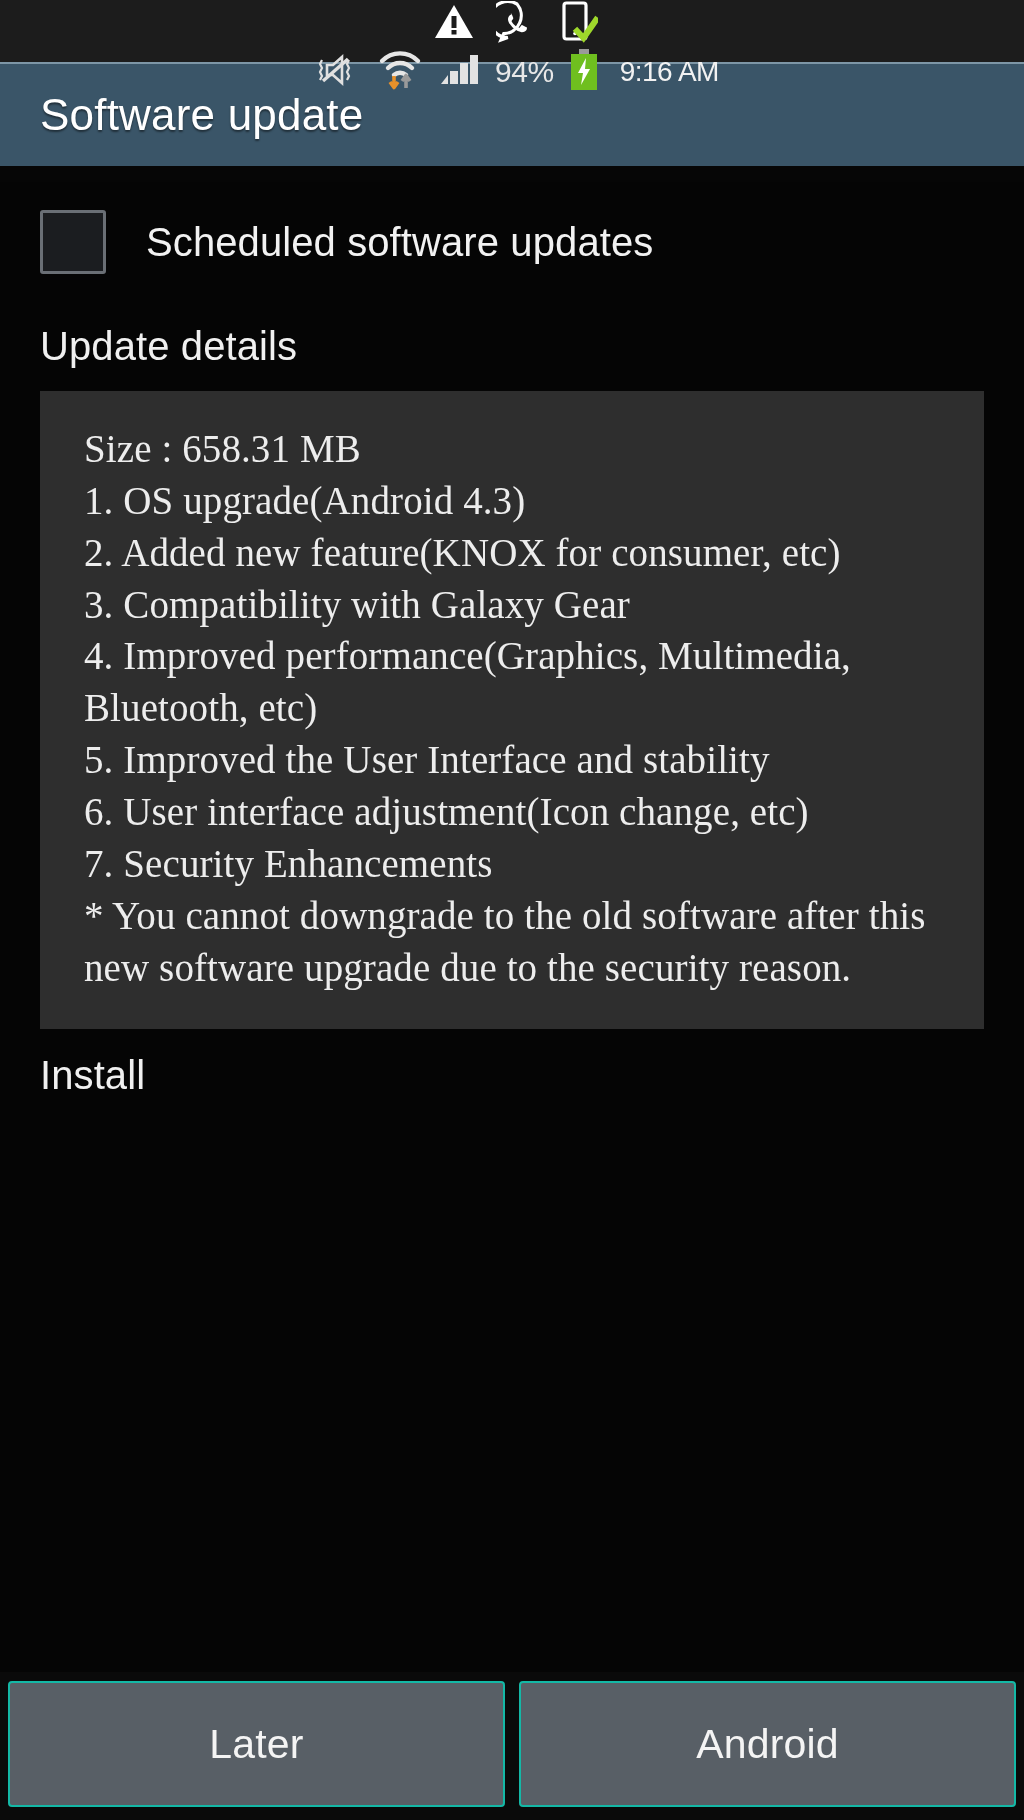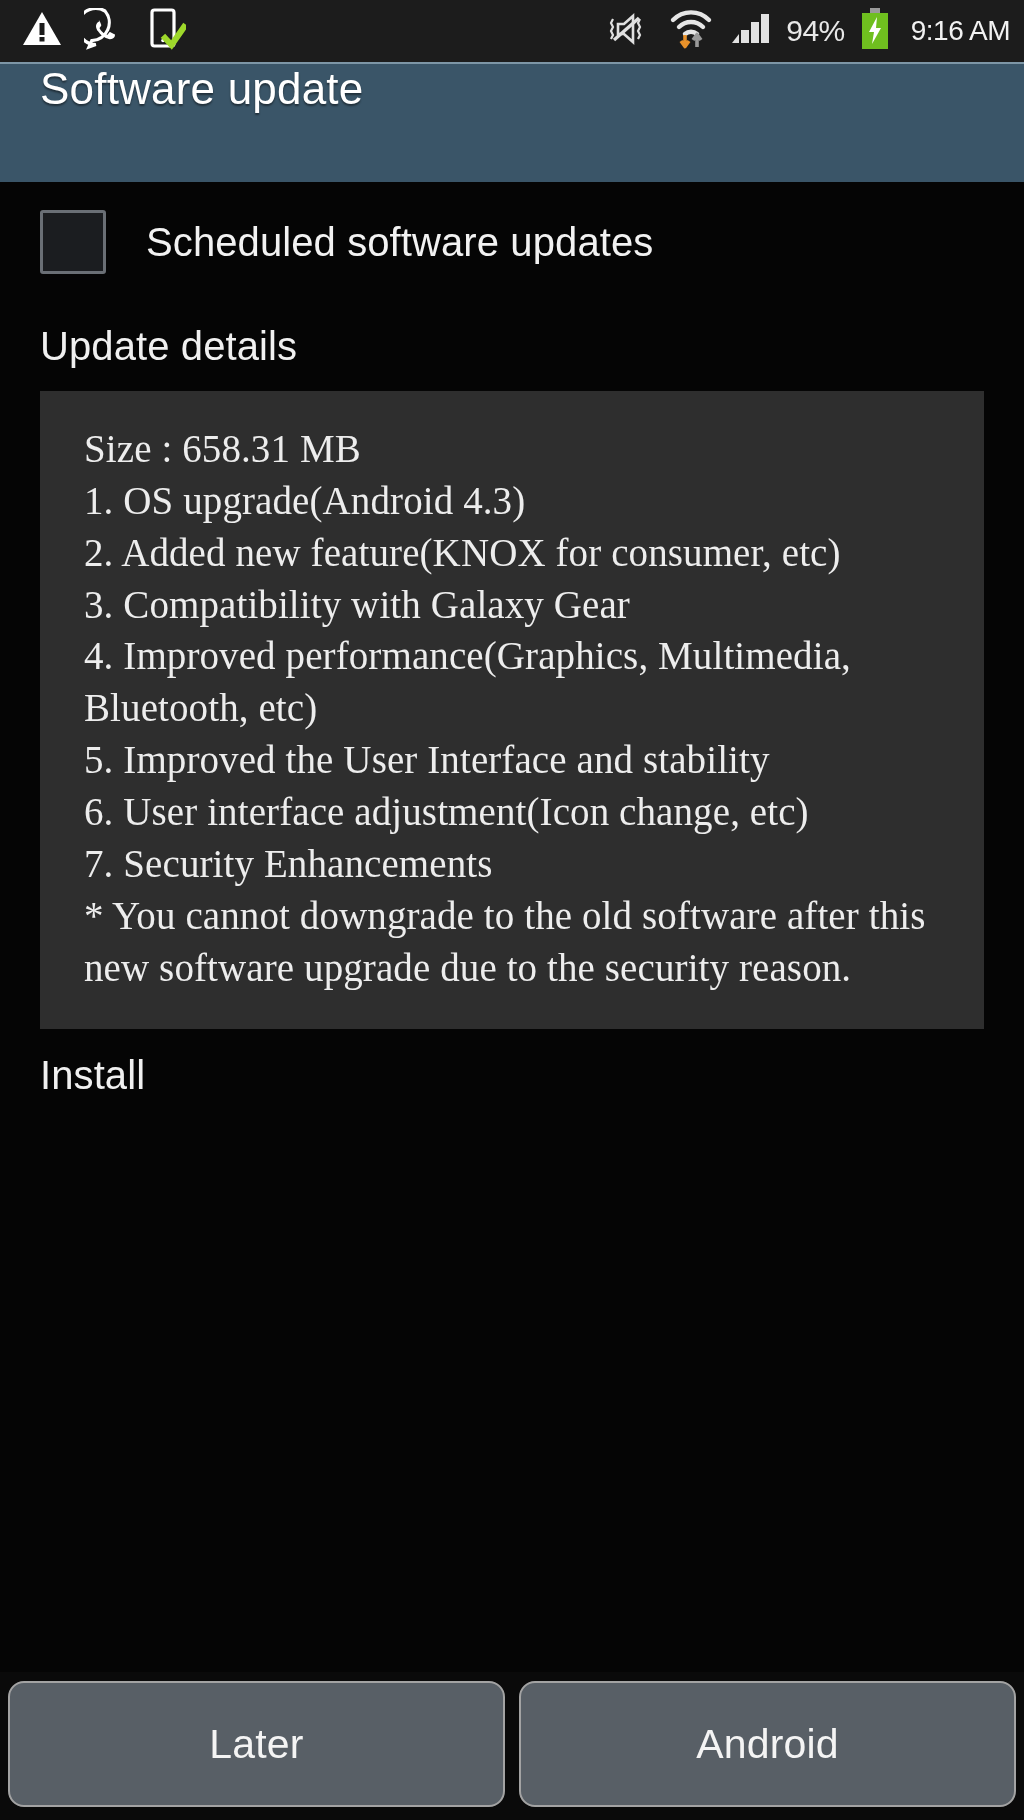--- a/index.html
+++ b/index.html
@@ -9,38 +9,39 @@
     font-family:"Liberation Sans", sans-serif;
     overflow:hidden;
   }
   .screen { position:relative; width:1024px; height:1820px; background:#060606; }
 
   
   .statusbar{
     height:62px; background:#1c1c1c;
     display:flex; align-items:center; justify-content:space-between;
     padding:0 14px 0 22px;
+    flex-direction:column;
   }
   .sb-left{ display:flex; align-items:center; gap:22px; }
   .sb-right{ display:flex; align-items:center; gap:14px; }
   .sb-icon{ display:block; }
   .battery-pct{
     color:#e8e8e8; font-size:30px; letter-spacing:-0.5px;
     font-family:"Liberation Sans", sans-serif;
   }
   .clock{
     color:#f2f2f2; font-size:28px; letter-spacing:-0.5px; margin-left:6px;
     font-family:"Liberation Sans", sans-serif;
   }
 
   
   .titlebar{
-    height:120px; background:#3a5568;
+    height:104px; background:#3a5568;
     border-top:2px solid #7d96a6;
-    display:flex; align-items:flex-start; padding-left:40px;
+    display:flex; align-items:center; padding-left:40px;
   }
   .titlebar .title{
     color:#ffffff; font-size:44px; font-weight:400; letter-spacing:0.2px;
     text-shadow:0 2px 2px rgba(0,0,0,.45);
   }
 
   
   .content{
     position:absolute; top:182px; left:0; right:0; bottom:148px;
     background:#050505; overflow:hidden;
@@ -77,21 +78,21 @@
   }
 
   
   .buttonbar{
     position:absolute; left:0; right:0; bottom:0; height:148px;
     background:#0a0a0a; display:flex; align-items:center;
     gap:14px; padding:6px 8px 10px 8px;
   }
   .btn{
     flex:1; height:126px; background:#585f66;
-    border:2px solid #a3a3a3; border-radius:16px;
+    border:2px solid #14b8a6; border-radius:4px;
     color:#f4f4f4; font-size:41px;
     display:flex; align-items:center; justify-content:center;
     letter-spacing:0.2px;
   }
 </style>
 </head>
 <body>
 
 <div class="screen">
 

